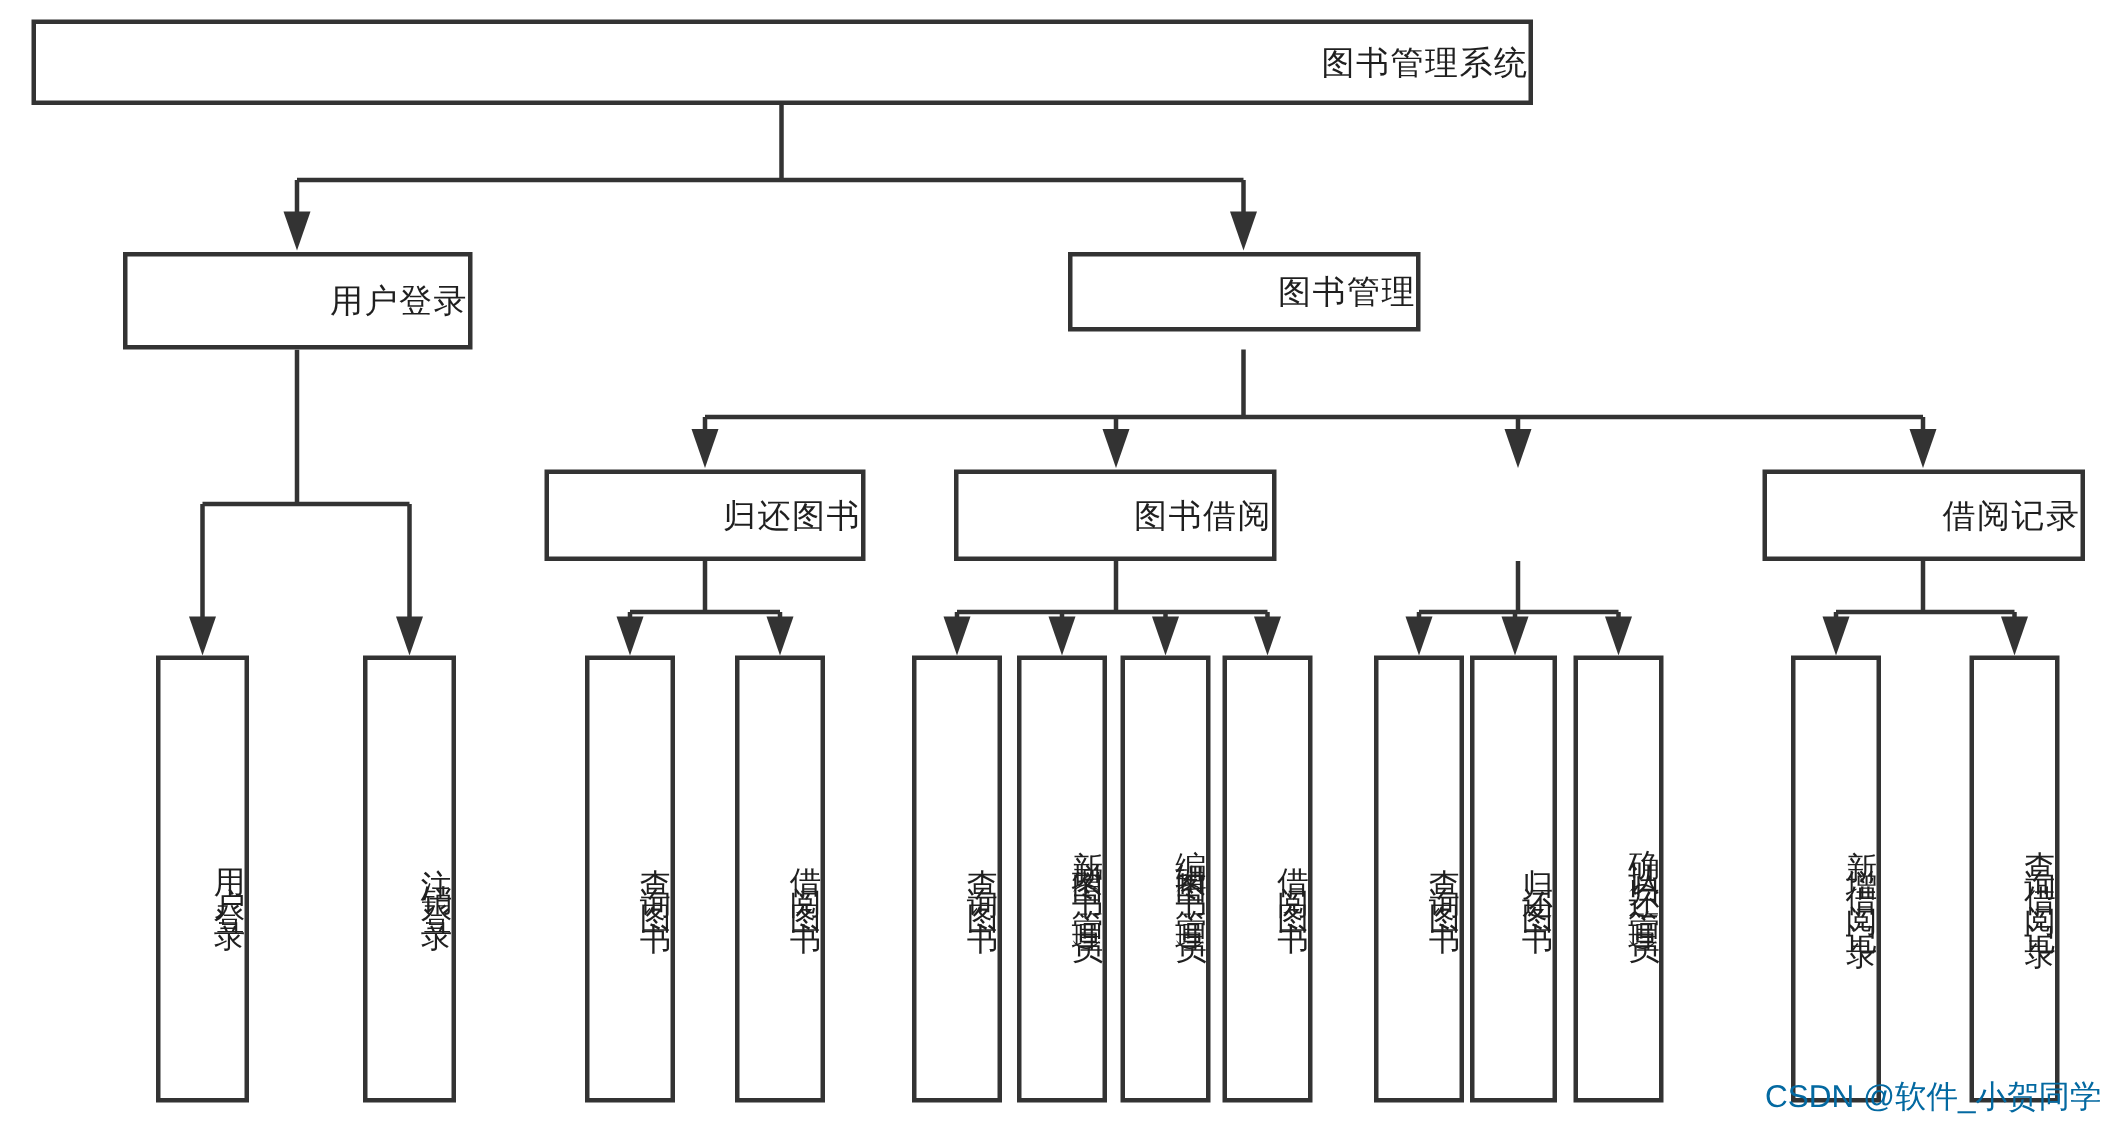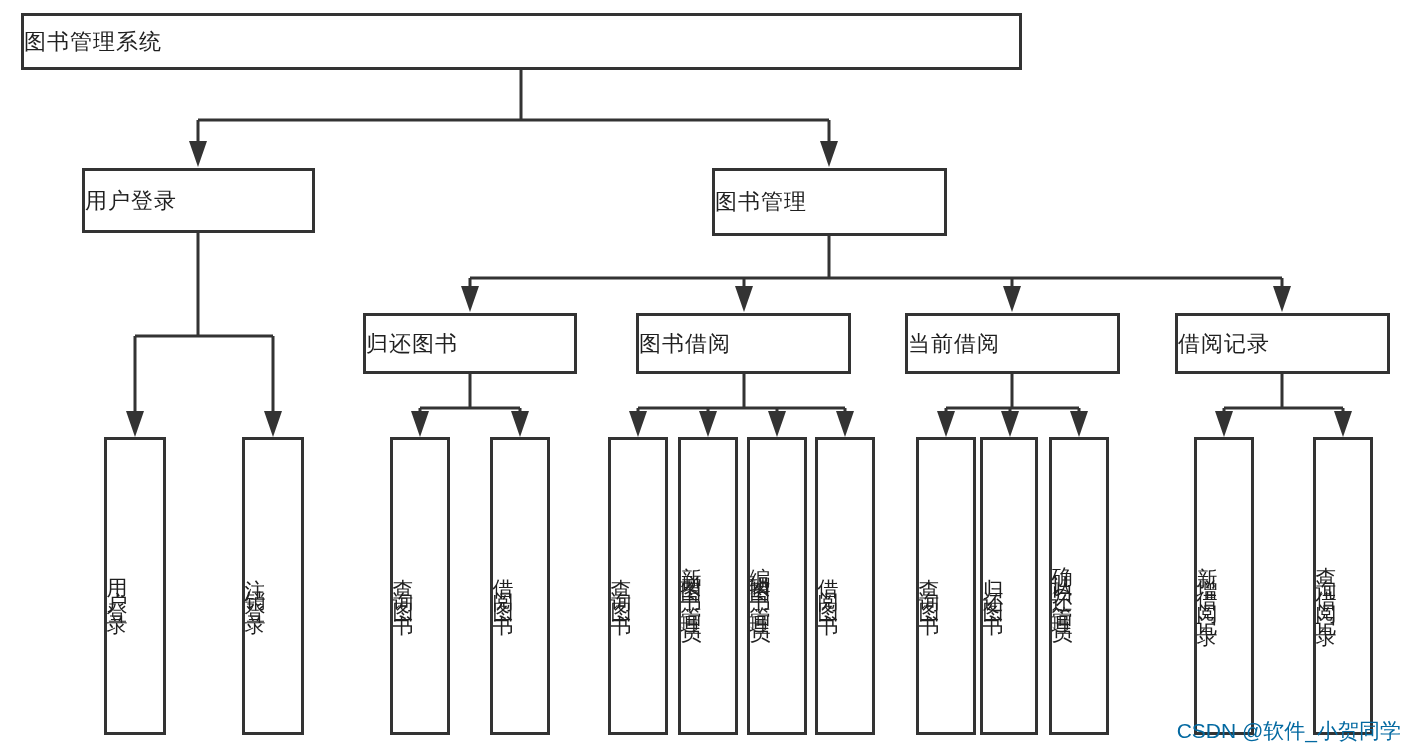--- a/index.html
+++ b/index.html
@@ -10,21 +10,21 @@
     font-family:"Liberation Sans", sans-serif;
     color:#1f1f1f;
     overflow:hidden;
   }
   .connectors { position:absolute; left:0; top:0; width:1405px; height:747px; }
   .node {
     position:absolute;
     box-sizing:border-box;
     border:3px solid #333333;
     background:#ffffff;
-    display:flex; align-items:center; justify-content:flex-start;
+    display:flex; align-items:center; justify-content:flex-end;
   }
   .node-h .label {
     font-size:22px;
     letter-spacing:1px;
     white-space:nowrap;
   }
   .node-v .label {
     writing-mode:vertical-rl;
     text-orientation:mixed;
     font-size:21px;
@@ -80,32 +80,29 @@
     </g>
   </svg>
 
   <div class="node node-h" style="left:21px; top:13px; width:1001px; height:57px;">
     <span class="label">图书管理系统</span>
   </div>
 
   <div class="node node-h" style="left:82px; top:168px; width:233px; height:65px;">
     <span class="label">用户登录</span>
   </div>
-  <div class="node node-h" style="left:712px; top:168px; width:235px; height:68px;">
+  <div class="node node-h" style="left:712px; top:168px; width:235px; height:53px;">
     <span class="label">图书管理</span>
   </div>
 
   <div class="node node-h" style="left:363px; top:313px; width:214px; height:61px;">
     <span class="label">归还图书</span>
   </div>
   <div class="node node-h" style="left:636px; top:313px; width:215px; height:61px;">
     <span class="label">图书借阅</span>
-  </div>
-  <div class="node node-h" style="left:905px; top:313px; width:215px; height:61px;">
-    <span class="label">当前借阅</span>
   </div>
   <div class="node node-h" style="left:1175px; top:313px; width:215px; height:61px;">
     <span class="label">借阅记录</span>
   </div>
 
   <div class="node node-v" style="left:104px; top:437px; width:62px; height:298px;">
     <span class="label">用户登录</span>
   </div>
   <div class="node node-v" style="left:242px; top:437px; width:62px; height:298px;">
     <span class="label">注销登录</span>

